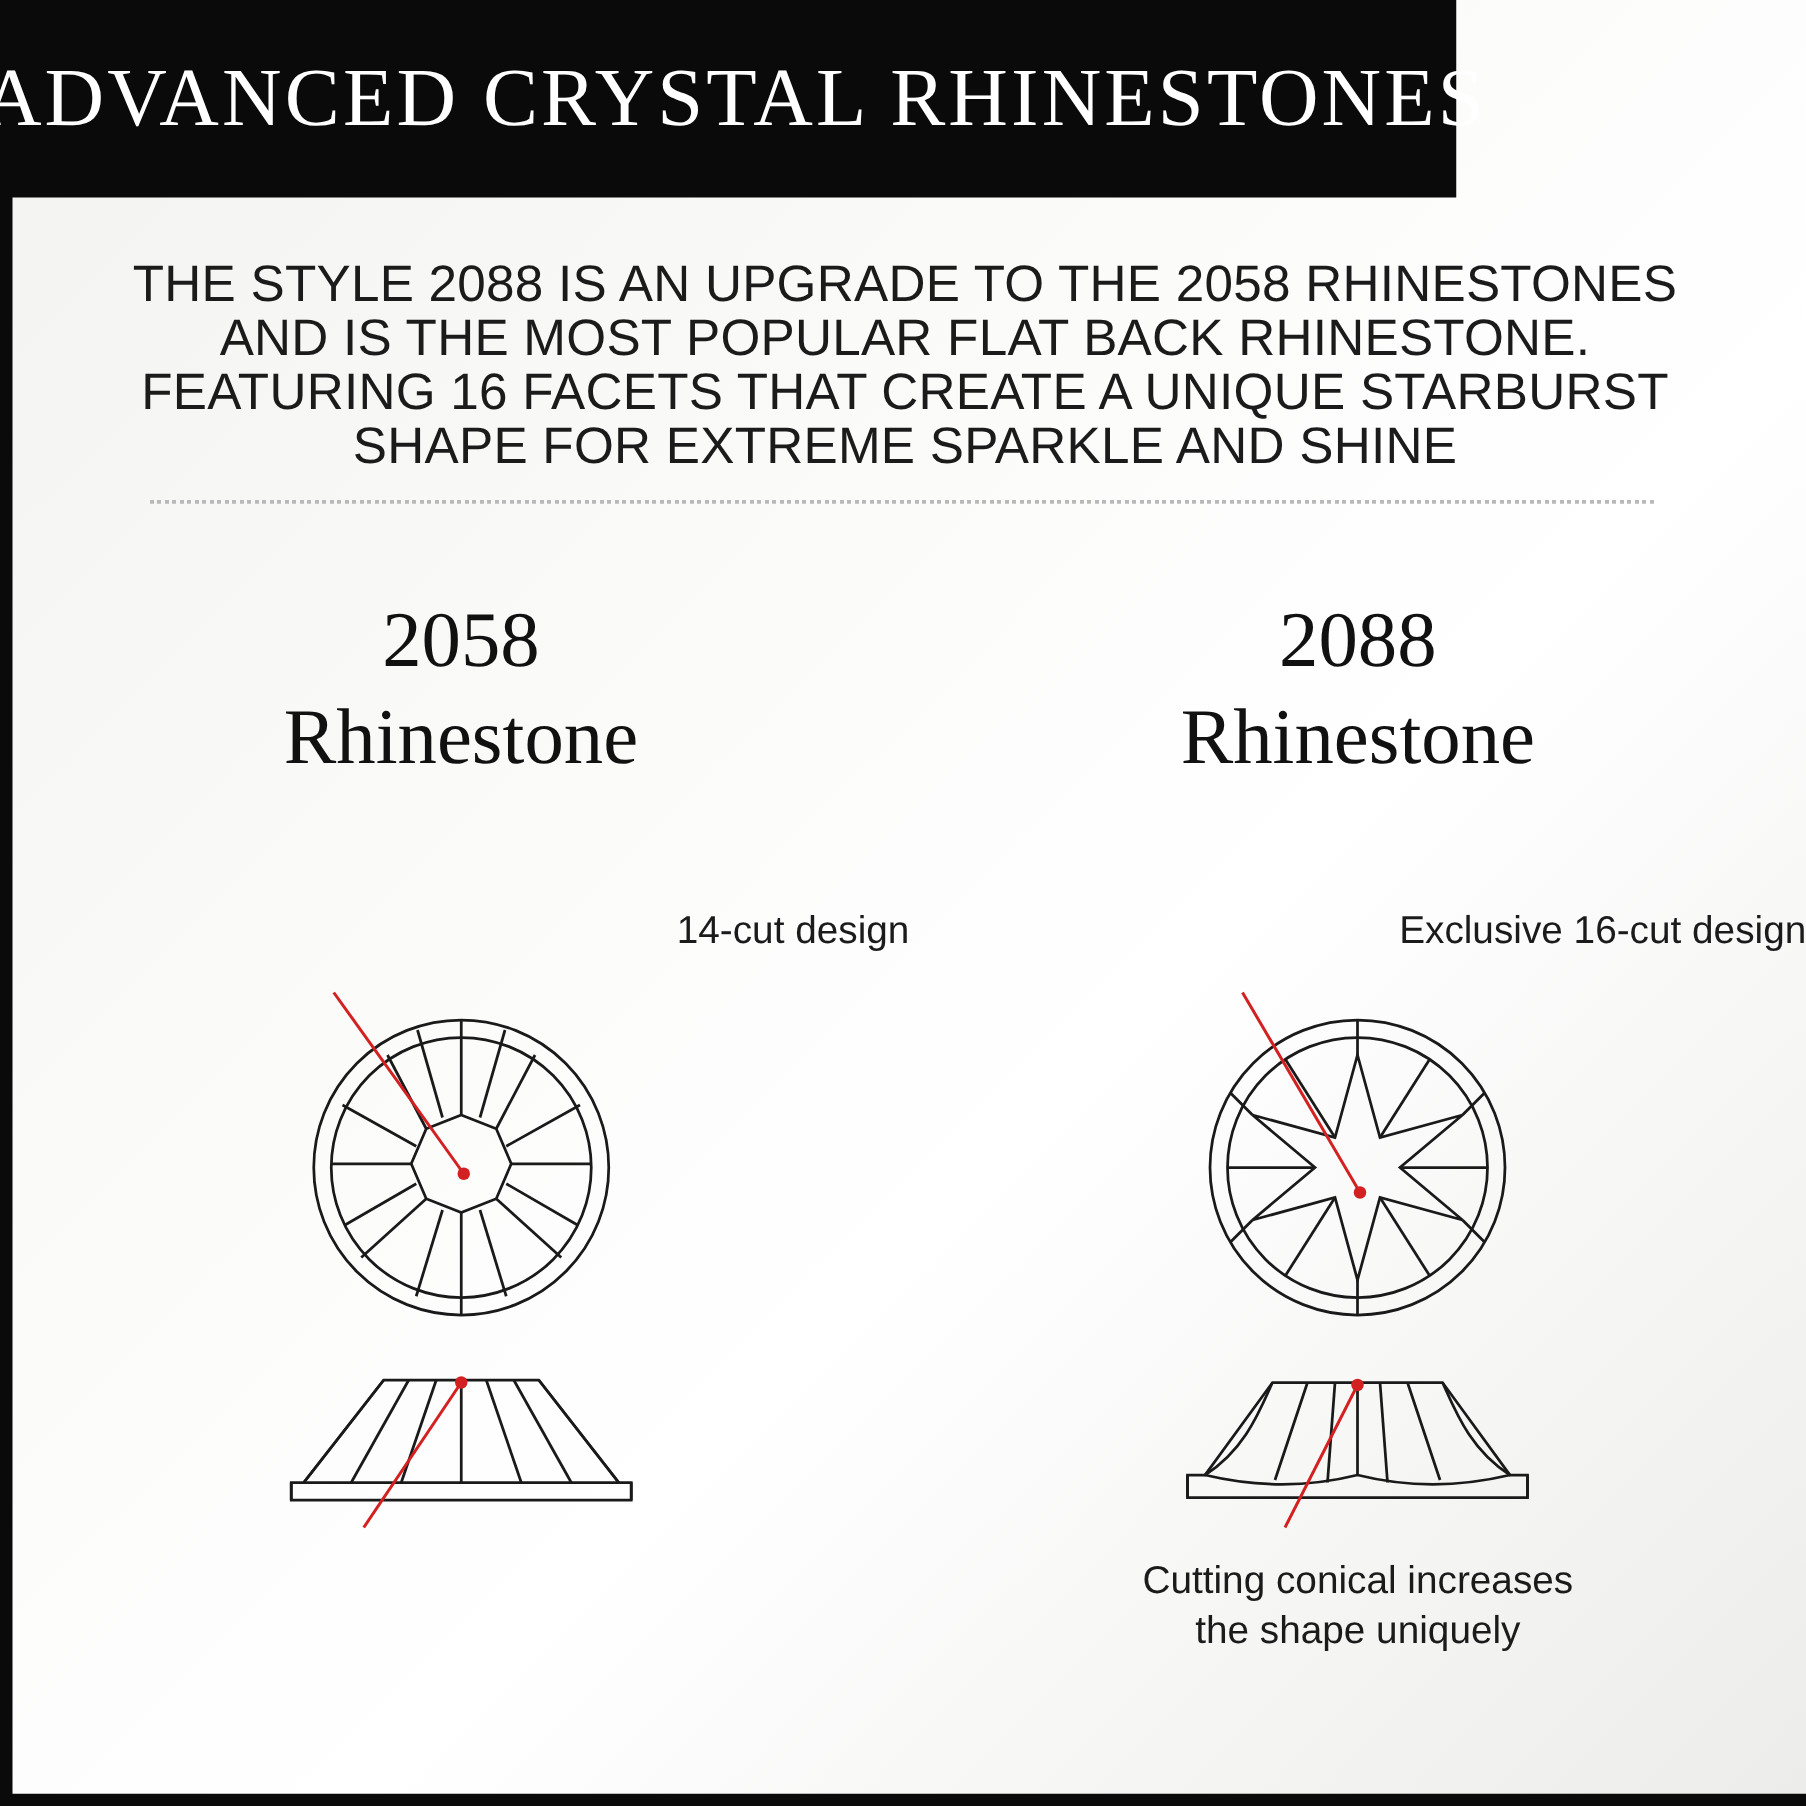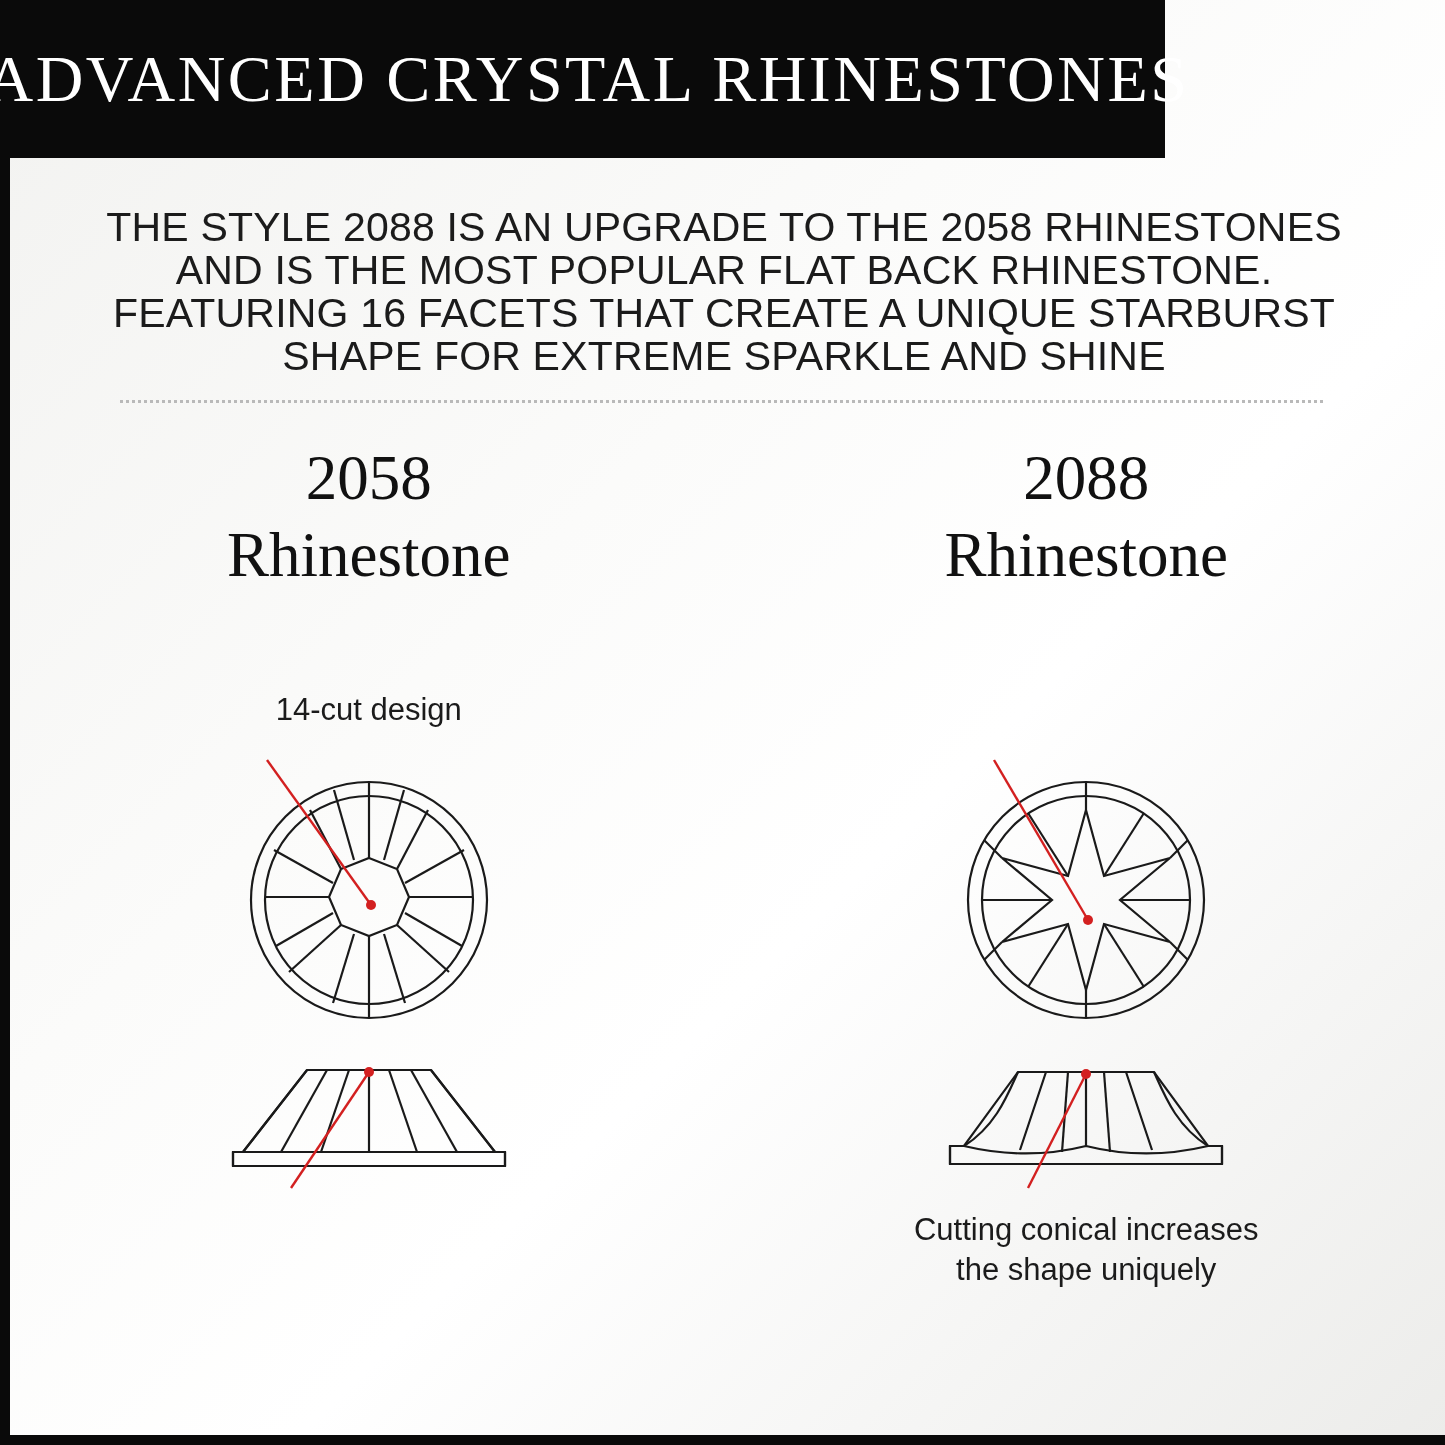--- a/index.html
+++ b/index.html
@@ -72,21 +72,21 @@
     position: absolute;
     left: 120px;
     top: 400px;
     width: 1205px;
     height: 3px;
     background-image: repeating-linear-gradient(to right, #b9b9b9 0 3px, rgba(0,0,0,0) 3px 6px);
   }
   .columns {
     position: absolute;
     left: 10px;
-    top: 420px;
+    top: 454px;
     width: 1435px;
     height: 930px;
     display: flex;
   }
   .col {
     position: relative;
     width: 50%;
     height: 100%;
   }
   .col-title {
@@ -100,21 +100,21 @@
     font-size: 63px;
     line-height: 77px;
     font-weight: 400;
   }
   .col-title .line2 { display: block; }
   .top-label {
     position: absolute;
     top: 272px;
     left: 0;
     width: 100%;
-    text-align: center;
+    text-align: right;
     font-size: 31px;
     color: #1b1b1b;
   }
   .bottom-label {
     position: absolute;
     top: 790px;
     left: 0;
     width: 100%;
     text-align: center;
     font-size: 31px;
@@ -214,20 +214,21 @@
       </div>
 
     </div>
 
     <div class="col">
       <div class="col-title">
         <span>2088</span>
         <span class="line2">Rhinestone</span>
       </div>
 
+      <div class="top-label">Exclusive 16-cut design</div>
 
       <div class="fig-top">
         <svg width="300" height="290" viewBox="0 0 300 290">
           <g fill="none" stroke="#1a1a1a" stroke-width="2.2">
             <circle cx="150" cy="150" r="118"></circle>
             <circle cx="150" cy="150" r="104"></circle>
             <polygon points="150,60 168,126 234,108 184,150 234,192 168,174 150,240 132,174 66,192 116,150 66,108 132,126"></polygon>
             <line x1="150" y1="60" x2="150" y2="32"></line>
             <line x1="234" y1="108" x2="252" y2="90"></line>
             <line x1="234" y1="192" x2="252" y2="210"></line>

